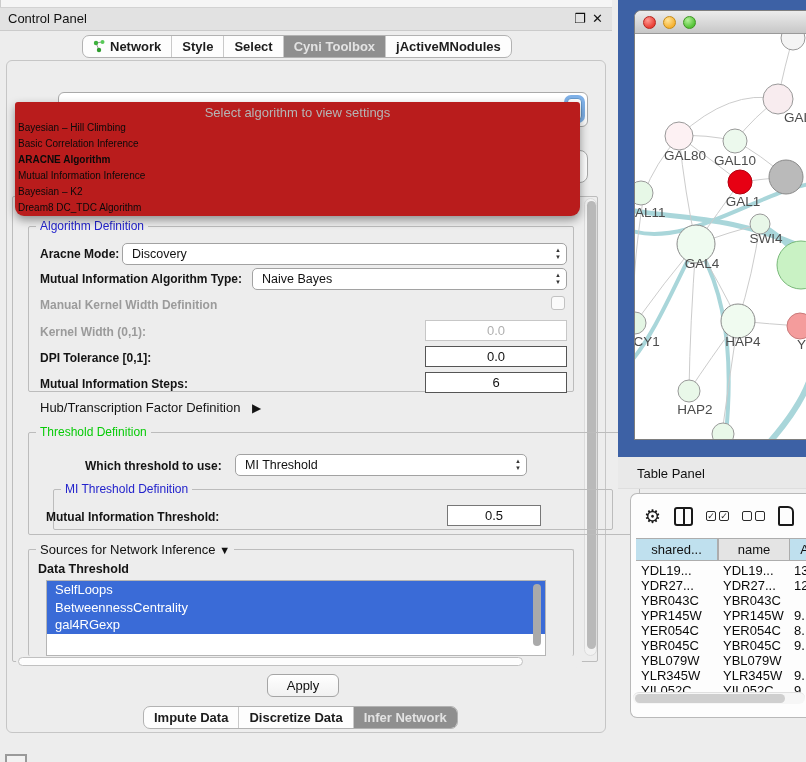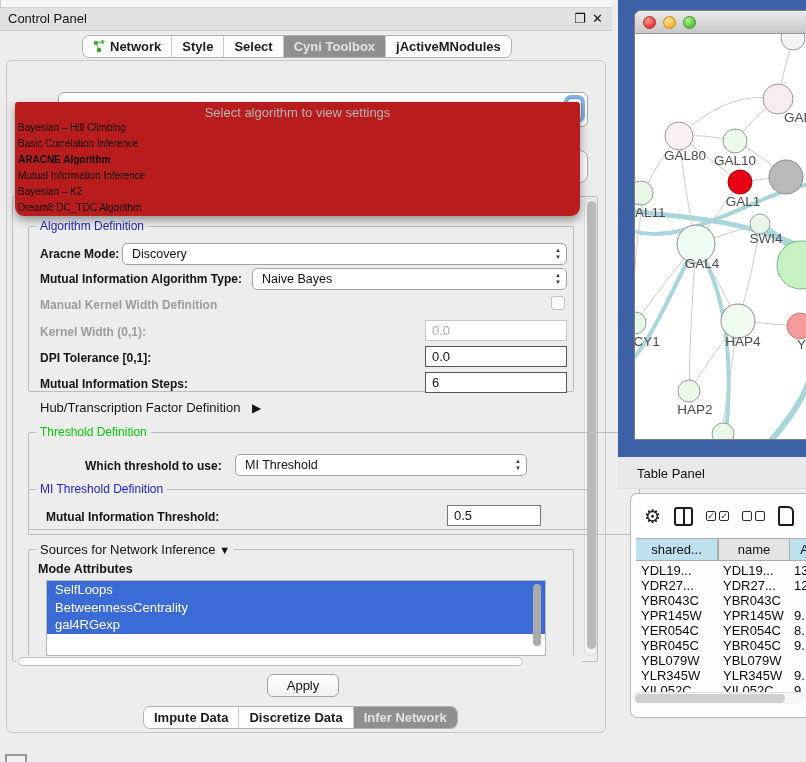--- a/index.html
+++ b/index.html
@@ -35,21 +35,21 @@
   .cap { position:absolute; top:-8px; left:7px; background:#ededed; padding:0 4px; font-size:12px; color:#111; white-space:nowrap; }
   .cap.blue { color:#2323cc; }
   .cap.green { color:#07cb07; }
 
   .lbl { font-size:12px; font-weight:bold; color:#141414; white-space:nowrap; }
   .lbl.dis { color:#9b9b9b; }
   .plain { font-size:12.5px; color:#141414; white-space:nowrap; }
 
   .combo { position:absolute; height:22px; background:#fff; border:1px solid #a2a2a2; border-radius:5px; display:flex; align-items:center; font-size:12.5px; color:#111; padding-left:9px; }
   .stepper { position:absolute; right:5px; top:3px; display:flex; flex-direction:column; align-items:center; font-size:7px; line-height:7px; color:#333; }
-  .field { position:absolute; height:21px; background:#fff; border:1px solid #555; font-size:13px; color:#111; text-align:left; padding:0 6px; line-height:19px; }
+  .field { position:absolute; height:21px; background:#fff; border:1px solid #555; font-size:13px; color:#111; text-align:center; padding:0 6px; line-height:19px; }
   .field.dis { border:1px solid #c7c7c7; color:#b0b0b0; }
   .checkbox { position:absolute; width:14px; height:14px; border:1px solid #c2c2c2; border-radius:3px; background:#fafafa; }
 
   
   .attr-list { position:absolute; background:#fff; border:1px solid #b5b5b5; overflow:hidden; }
   .attr-item { background:#3a6bd7; color:#fff; font-size:13px; line-height:17.5px; padding-left:8px; white-space:nowrap; }
 
   
   .vtrack { position:absolute; background:#f2f2f2; border:1px solid #dcdcdc; border-radius:7px; }
   .vthumb { position:absolute; background:#b9b9b9; border-radius:6px; }
@@ -195,33 +195,33 @@
 
 <div class="abs lbl" style="left:85px; top:459px;">Which threshold to use:</div>
 <div class="combo" style="left:235px; top:454px; width:292px;">
   <span>MI Threshold</span>
   <span class="stepper">
       <span style="font-size:6px;">▲</span>
       <span style="font-size:6px;">▼</span>
     </span>
 </div>
 
-<div class="grp" style="left:28px; top:489px; width:560px; height:41px;">
+<div class="grp" style="left:53px; top:489px; width:560px; height:41px;">
   <span class="cap blue">MI Threshold Definition</span>
 </div>
 <div class="abs lbl" style="left:46px; top:510px;">Mutual Information Threshold:</div>
 <div class="field" style="left:447px; top:505px; width:94px; border-color:#777;">0.5</div>
 
 <div class="grp" style="left:28px; top:549px; width:546px; height:107px; border-bottom:none;">
   <span class="cap" style="font-size:13px;">
     <span>Sources for Network Inference</span>
     <span style="font-size:11px;">▼</span>
   </span>
 </div>
-<div class="abs lbl" style="left:38px; top:562px; font-size:12.5px;">Mode Attributes</div>
+<div class="abs lbl" style="left:38px; top:562px; font-size:12.5px;">Data Threshold</div>
 <div class="attr-list" style="left:46px; top:580px; width:500px; height:76px;">
   <div class="attr-item">SelfLoops</div>
   <div class="attr-item">BetweennessCentrality</div>
   <div class="attr-item">gal4RGexp</div>
 </div>
 <div class="vthumb" style="left:533px; top:584px; width:8px; height:62px; background:#aaa;"></div>
 
 <div class="htrack" style="left:16px; top:656px; width:566px; height:12px;">
   <div class="hthumb" style="left:2px; top:1px; width:505px; height:9px;"></div>
 </div>

